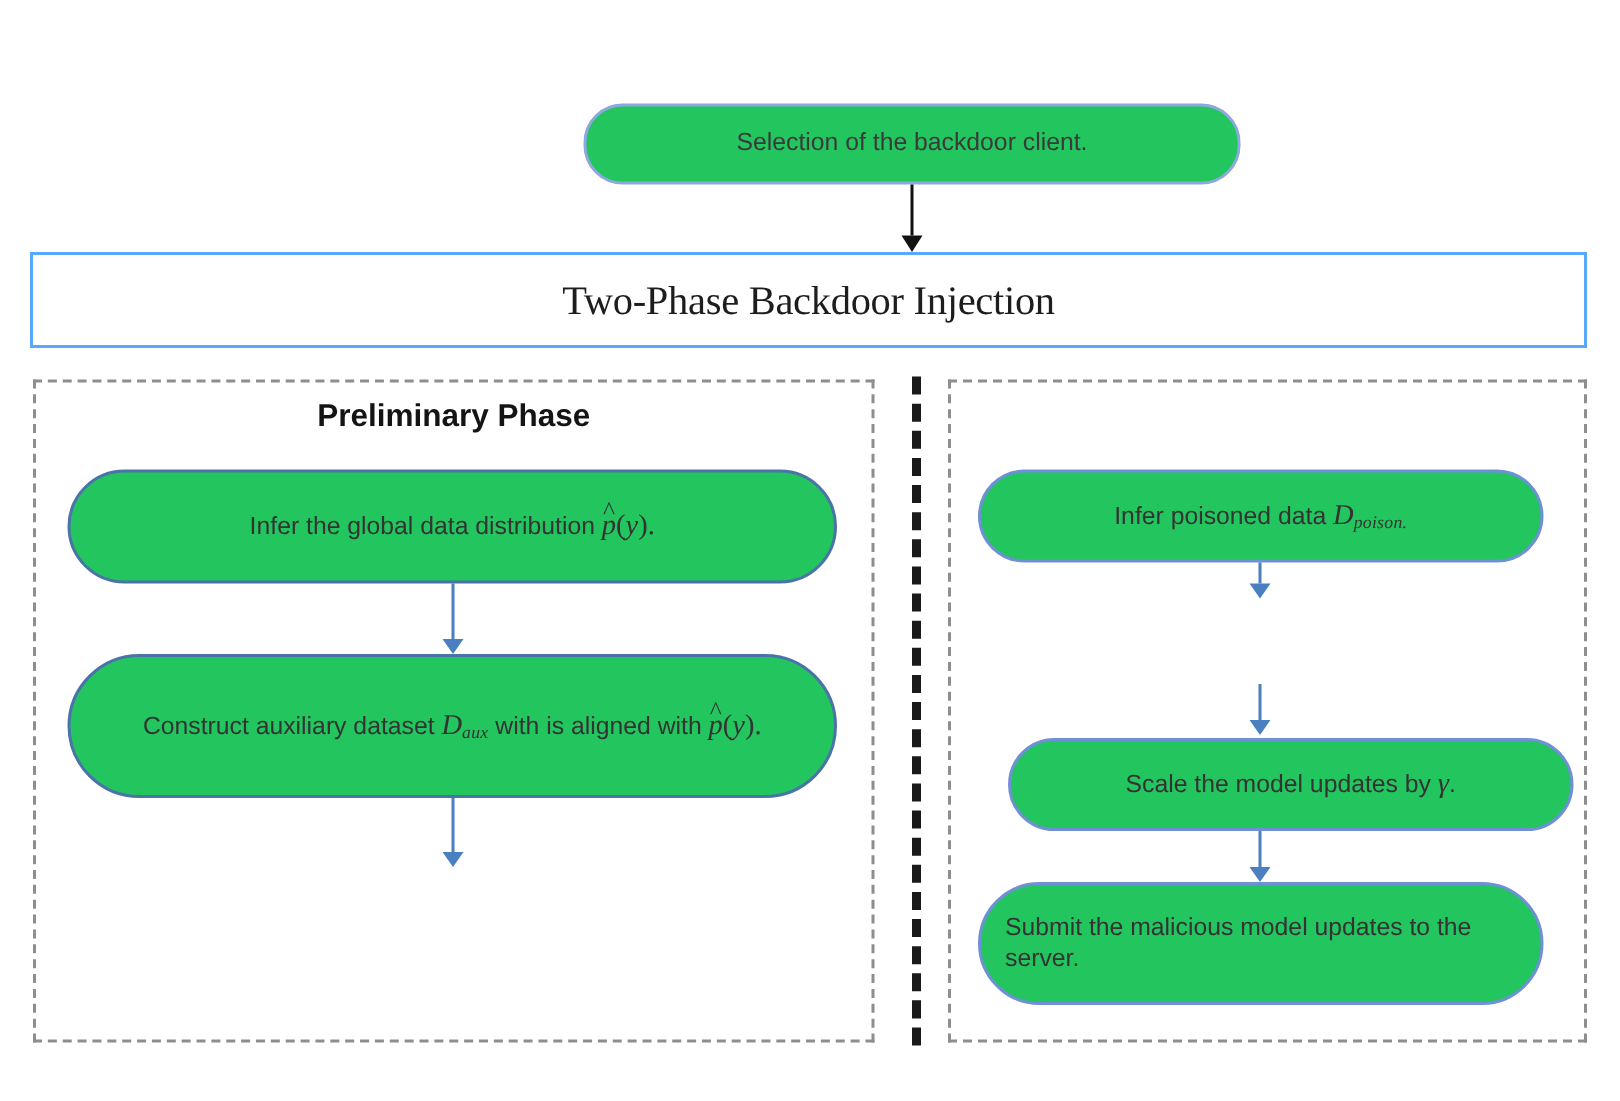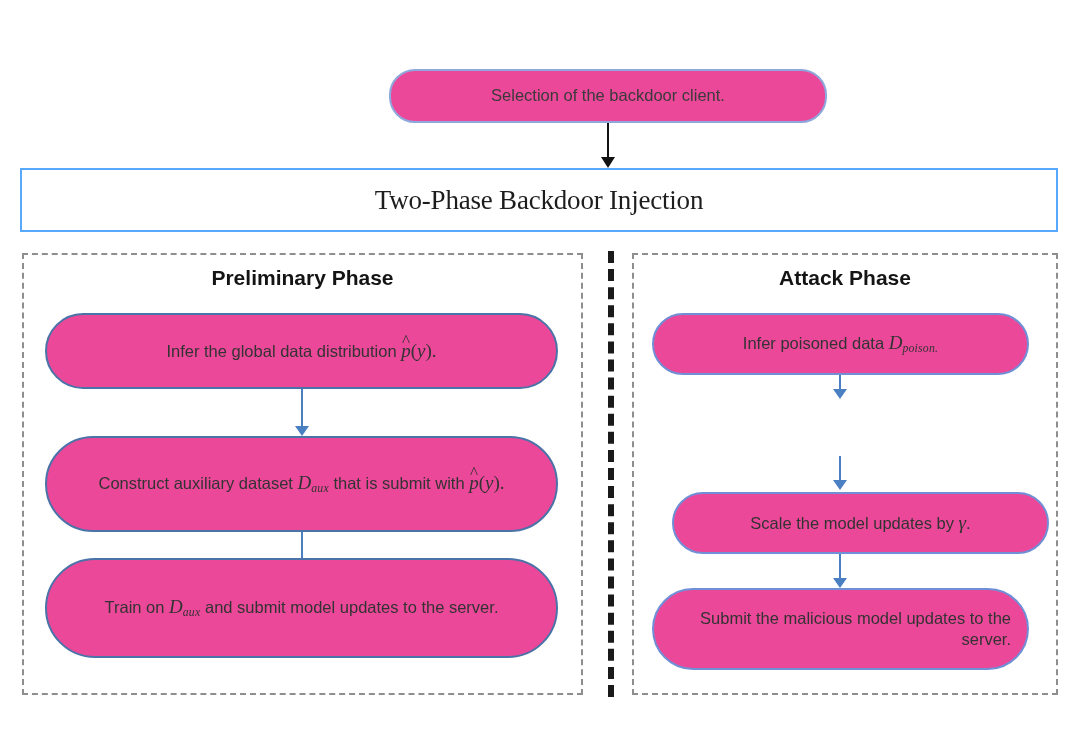--- a/index.html
+++ b/index.html
@@ -19,25 +19,25 @@
   #canvas {
     position: relative;
     width: 1080px;
     height: 734px;
   }
 
   
   .node {
     position: absolute;
     box-sizing: border-box;
-    background: #ec4899;
+    background: #22c55e;
     display: flex;
     align-items: center;
     justify-content: center;
-    text-align: right;
+    text-align: left;
     border-radius: 999px;
     line-height: 1.28;
   }
   .node .txt {
     display: block;
     padding: 0 16px;
   }
 
   
   .node-top {
@@ -184,36 +184,32 @@
   <div class="node node-left" style="left:45px; top:313px; width:513px; height:76px;">
     <span class="txt"><span>Infer the global data distribution </span><span class="hatp m-big">p<span class="hat">^</span></span><span class="paren" style="font-size: 19px;">(</span><span class="m-big">y</span><span class="paren" style="font-size: 19px;">).</span></span>
   </div>
 
   <div class="arrow arrow-blue" style="left:302px; top:389px; height:47px;">
     <div class="shaft" style="height:37px;"></div>
     <div class="head"></div>
   </div>
 
   <div class="node node-left" style="left:45px; top:436px; width:513px; height:96px;">
-    <span class="txt"><span>Construct auxiliary dataset </span><span class="m-big">D<sub>aux</sub></span><span> that is submit with </span><span class="hatp m-big">p<span class="hat">^</span></span><span class="paren" style="font-size: 19px;">(</span><span class="m-big">y</span><span class="paren" style="font-size: 19px;">).</span></span>
+    <span class="txt"><span>Construct auxiliary dataset </span><span class="m-big">D<sub>aux</sub></span><span> with is aligned with </span><span class="hatp m-big">p<span class="hat">^</span></span><span class="paren" style="font-size: 19px;">(</span><span class="m-big">y</span><span class="paren" style="font-size: 19px;">).</span></span>
   </div>
 
   <div class="arrow arrow-blue" style="left:302px; top:532px; height:46px;">
     <div class="shaft" style="height:36px;"></div>
     <div class="head"></div>
   </div>
 
-  <div class="node node-left" style="left:45px; top:558px; width:513px; height:100px;">
-    <span class="txt"><span>Train on </span><span class="m-big">D<sub>aux</sub></span><span> and submit model updates to the server.</span></span>
-  </div>
 
   <div class="divider" style="left:608px; top:251px; height:446px;"></div>
 
   <div class="phase-box" style="left:632px; top:253px; width:426px; height:442px;"></div>
-  <div class="phase-title" style="left:632px; top:266px; width:426px;">Attack Phase</div>
 
   <div class="node node-right" style="left:652px; top:313px; width:377px; height:62px;">
     <span class="txt"><span>Infer poisoned data </span><span class="m-big">D<sub>poison.</sub></span></span>
   </div>
 
   <div class="arrow arrow-blue" style="left:840px; top:375px; height:24px;">
     <div class="shaft" style="height:14px;"></div>
     <div class="head"></div>
   </div>
 

